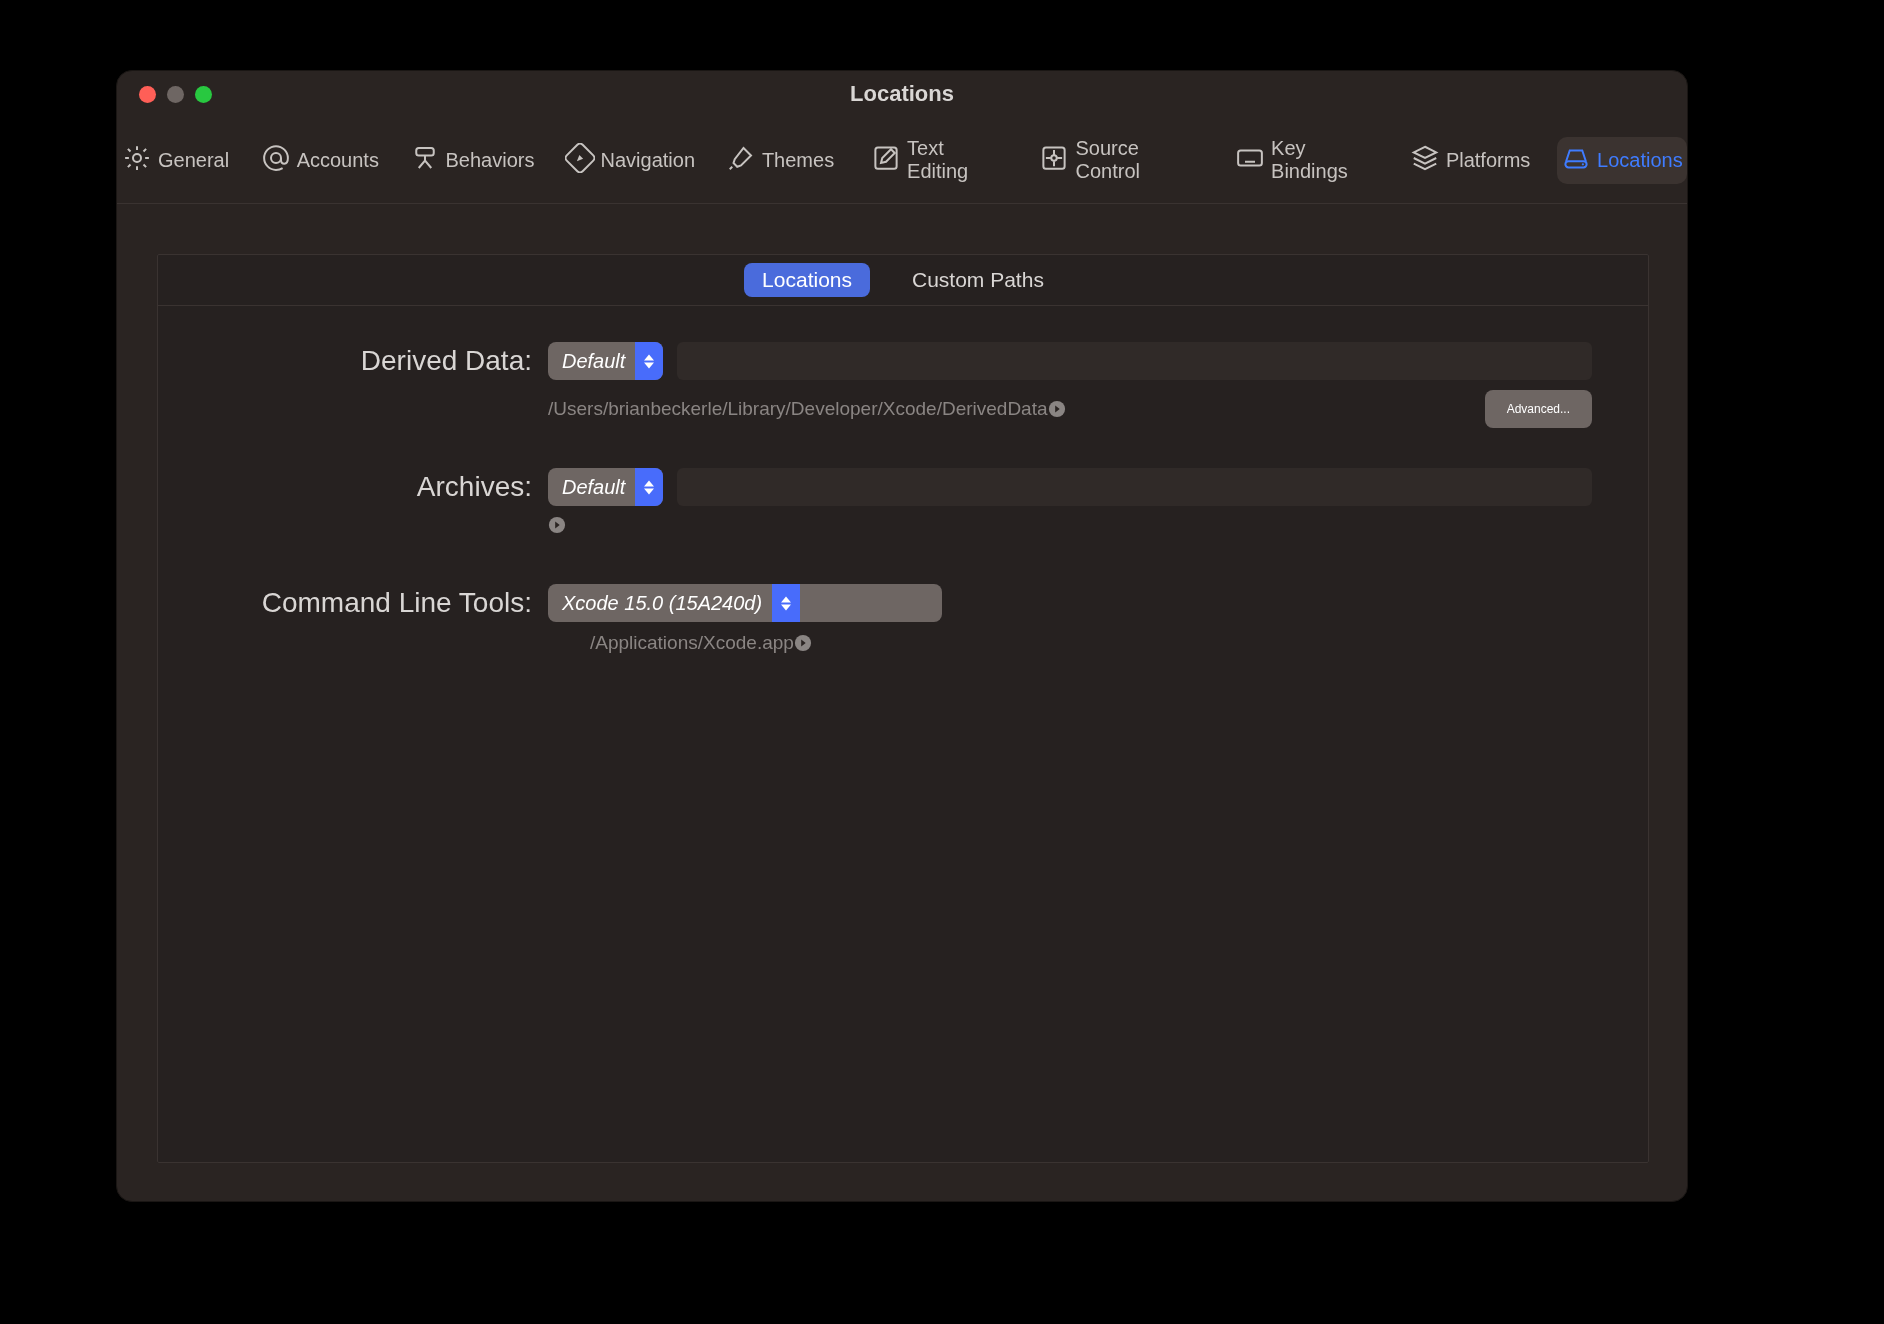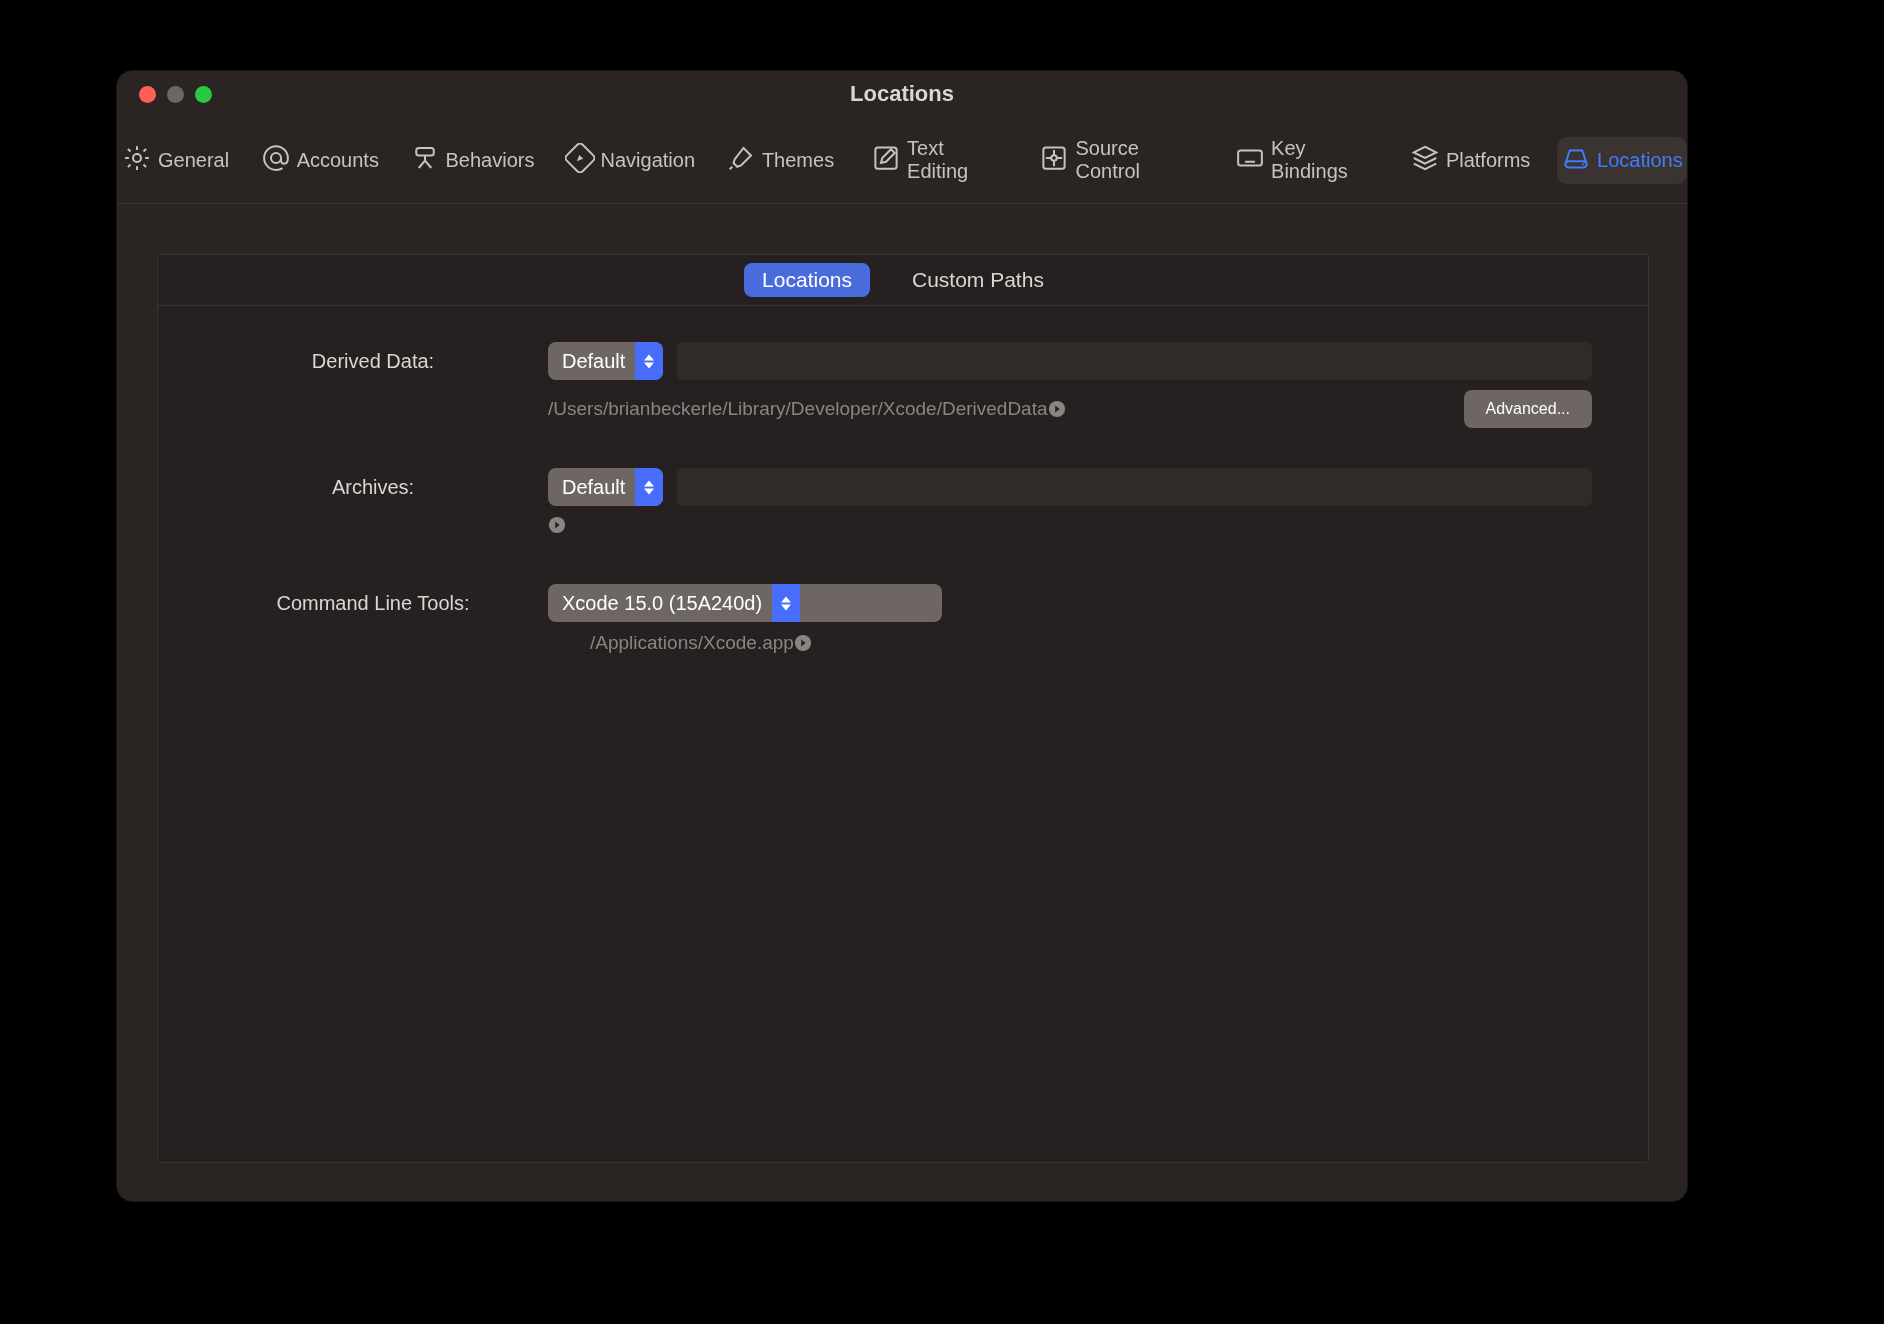--- a/index.html
+++ b/index.html
@@ -54,39 +54,39 @@
     border:1px solid var(--panel-border);
     border-radius:2px;
     background:var(--panel);
     display:flex;flex-direction:column;
   }
   .segbar{height:50px;display:flex;align-items:center;justify-content:center;gap:24px;border-bottom:1px solid var(--panel-border);}
   .seg{color:var(--text);font-size:21px;padding:5px 18px;border-radius:8px;}
   .seg.active{background:#4a6bdc;color:#fff;}
   .form{padding:36px 56px 20px 56px;}
   .row{display:grid;grid-template-columns:320px 1fr;column-gap:14px;align-items:center;margin-bottom:10px;}
-  .label{color:var(--text);font-size:20px;text-align:center;padding-right:2px;}
+  .label{color:var(--text);font-size:28px;text-align:right;padding-right:2px;}
   .controls{display:flex;align-items:center;gap:14px;}
   .select{
     display:inline-flex;align-items:center;background:var(--select-bg);color:#fff;border-radius:8px;
     height:38px;padding:0 0 0 14px;overflow:hidden;font-size:20px;
   }
-  .select .val{padding-right:10px;}
+  .select .val{padding-right:10px;font-style:italic;}
   .select .caret{
     width:28px;height:100%;background:var(--select-caret);display:flex;flex-direction:column;align-items:center;justify-content:center;gap:1px;
   }
   .select .caret svg{width:10px;height:7px;fill:#fff;}
   .pathfield{flex:1;height:38px;background:var(--path-box);border-radius:6px;}
   .pathline{display:flex;align-items:center;color:var(--text-dimmer);font-size:19px;}
   .pathline .go{display:inline-flex;}
   .pathline .go svg{width:18px;height:18px;fill:var(--text-dimmer);}
   .row-path-grid{display:grid;grid-template-columns:320px 1fr 210px;column-gap:14px;align-items:center;margin-top:6px;margin-bottom:40px;}
   .row-path-grid .pathline{grid-column:2;}
   .btn{
-    background:var(--button-bg);color:#fff;border-radius:8px;height:38px;padding:0 22px;font-size:16px;display:inline-flex;align-items:center;justify-content:center;
+    background:var(--button-bg);color:#fff;border-radius:8px;height:38px;padding:0 22px;font-size:12px;display:inline-flex;align-items:center;justify-content:center;
   }
   .archives-path{display:grid;grid-template-columns:320px 1fr;column-gap:14px;margin-top:6px;margin-bottom:50px;}
   .archives-path .pathline{grid-column:2;}
   .clt-row .select{min-width:380px;}
   .clt-path{display:grid;grid-template-columns:320px 1fr;column-gap:14px;margin-top:6px;}
   .clt-path .pathline{grid-column:2;margin-left:42px;}
 </style>
 </head>
 <body>
 

